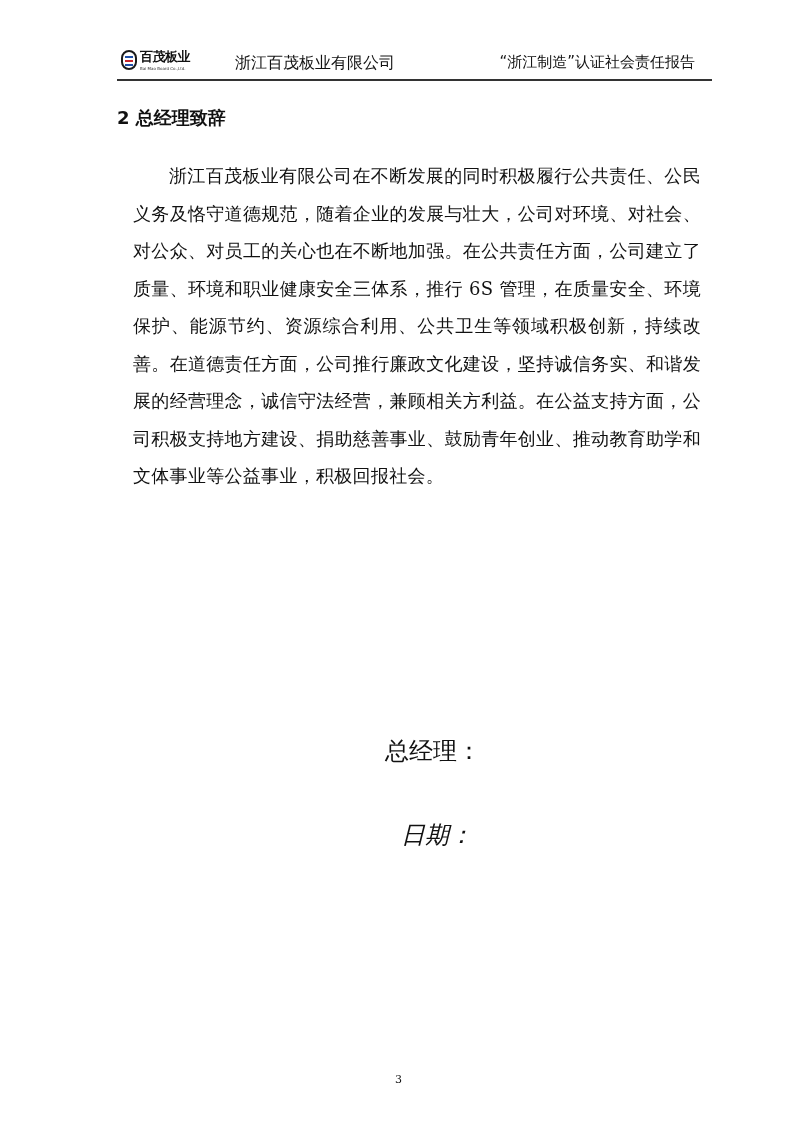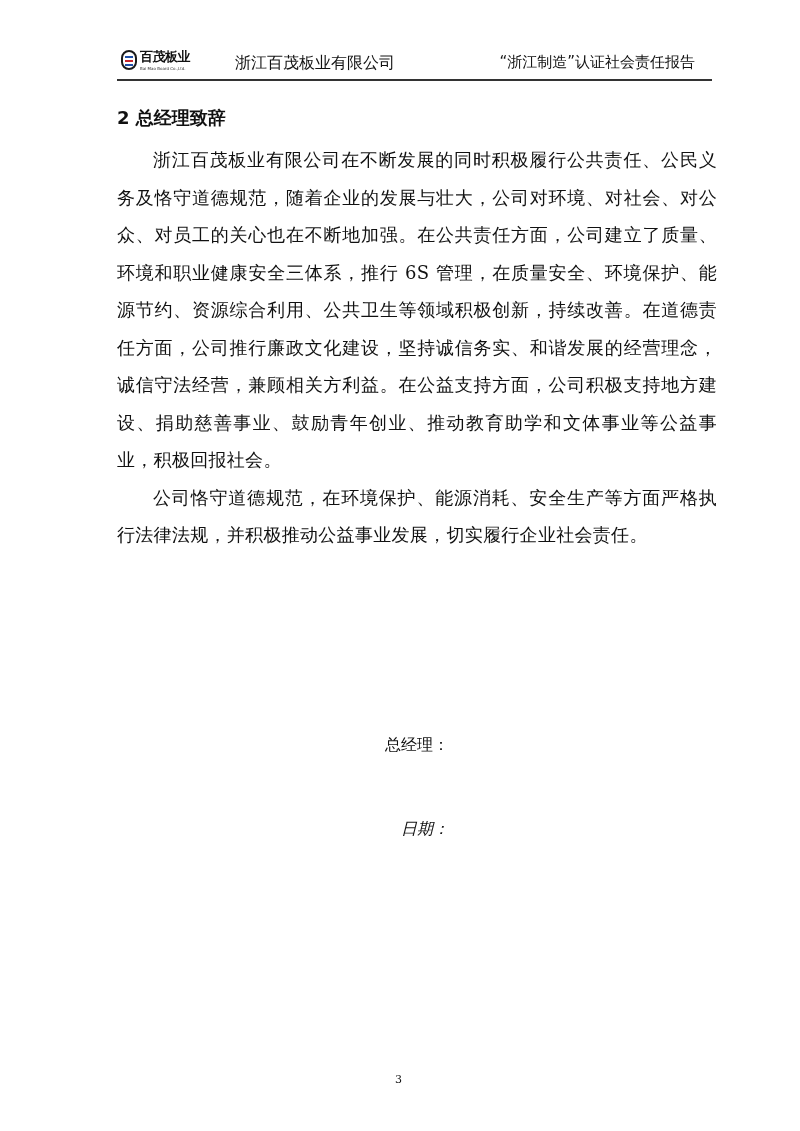--- a/index.html
+++ b/index.html
@@ -11,22 +11,22 @@
   .logo-badge .b1 { top: 4px; background: #1f4fa8; }
   .logo-badge .b2 { top: 8px; background: #c8252c; }
   .logo-badge .b3 { top: 12px; background: #1f4fa8; }
   .logo-cn { position: absolute; left: 19px; top: 0px; font-family: "DejaVu Sans", sans-serif; font-weight: bold; font-size: 13px; letter-spacing: -0.5px; color: #111; white-space: nowrap; }
   .logo-en { position: absolute; left: 19px; top: 18px; font-family: "DejaVu Sans", sans-serif; font-size: 4px; color: #333; white-space: nowrap; }
   .company { position: absolute; left: 78px; top: 9px; font-family: "DejaVu Sans", sans-serif; font-size: 16px; color: #111; white-space: nowrap; margin-left: 40px; }
   .report-title { position: absolute; right: 17px; top: 9px; font-family: "DejaVu Sans", sans-serif; font-size: 15px; color: #111; white-space: nowrap; margin-left: 40px; }
   .header-rule { position: absolute; left: 117px; top: 79px; width: 595px; height: 2px; background: #333; }
   .section-title { position: absolute; left: 117px; top: 106px; font-size: 18px; font-family: "DejaVu Sans", sans-serif; color: #111; white-space: nowrap; font-weight: bold; }
   .body-text { position: absolute; left: 117px; top: 141px; width: 600px; font-size: 18px; line-height: 37.5px; letter-spacing: 0.3px; text-align: justify; }
-  .para { margin: 0; text-indent: 2em; }
-  .sign { position: absolute; font-size: 16px; white-space: nowrap; }
+  .para { margin: 16px; text-indent: 2em; }
+  .sign { position: absolute; font-size: 24px; white-space: nowrap; }
   .sign-gm { left: 385px; top: 735px; }
   .sign-date { left: 401px; top: 819px; font-style: italic; }
   .page-number { position: absolute; left: 395px; top: 1073px; font-size: 11px; }
 </style>
 </head>
 <body>
 
 <div class="header">
   <div class="logo">
     <div class="logo-badge">
@@ -39,19 +39,18 @@
   </div>
   <span class="company">浙江百茂板业有限公司</span>
   <span class="report-title">“浙江制造”认证社会责任报告</span>
 </div>
 <div class="header-rule"></div>
 
 <div class="section-title">2 总经理致辞</div>
 
 <div class="body-text">
   <p class="para">浙江百茂板业有限公司在不断发展的同时积极履行公共责任、公民义务及恪守道德规范，随着企业的发展与壮大，公司对环境、对社会、对公众、对员工的关心也在不断地加强。在公共责任方面，公司建立了质量、环境和职业健康安全三体系，推行 6S 管理，在质量安全、环境保护、能源节约、资源综合利用、公共卫生等领域积极创新，持续改善。在道德责任方面，公司推行廉政文化建设，坚持诚信务实、和谐发展的经营理念，诚信守法经营，兼顾相关方利益。在公益支持方面，公司积极支持地方建设、捐助慈善事业、鼓励青年创业、推动教育助学和文体事业等公益事业，积极回报社会。</p>
-  <p class="para">公司恪守道德规范，在环境保护、能源消耗、安全生产等方面严格执行法律法规，并积极推动公益事业发展，切实履行企业社会责任。</p>
 </div>
 
 <div class="sign sign-gm">总经理：</div>
 <div class="sign sign-date">日期：</div>
 
 <div class="page-number">3</div>
 
 </body></html>

